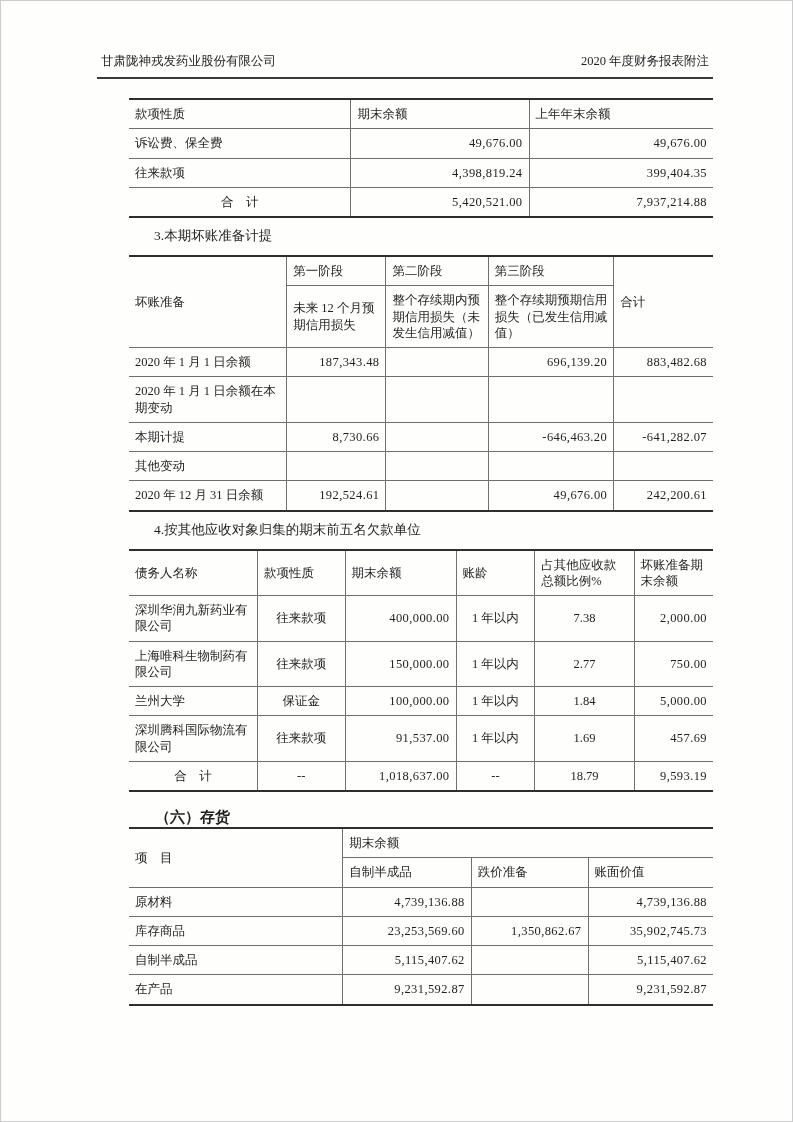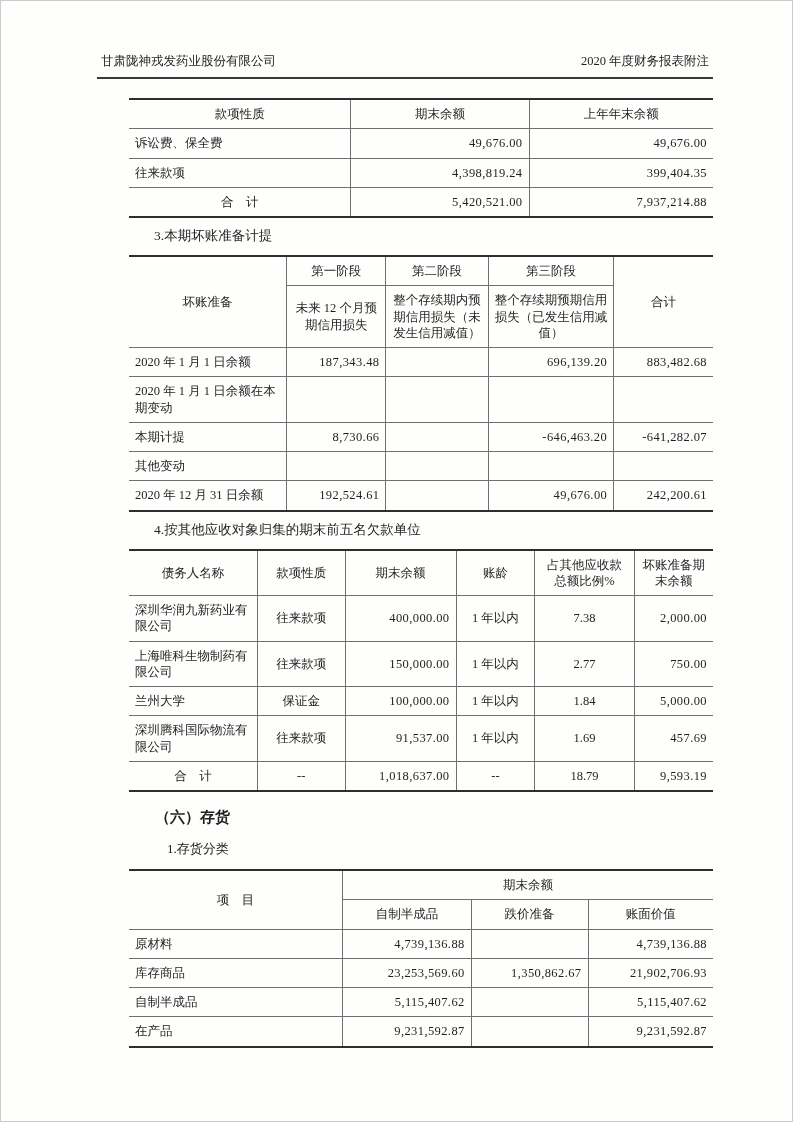--- a/index.html
+++ b/index.html
@@ -23,21 +23,21 @@
     width: 100%; border-collapse: collapse; table-layout: fixed;
     border-top: 2.5px solid #2e2e2e; border-bottom: 2.5px solid #2e2e2e;
   }
   table.t th, table.t td {
     border: 1px solid #707070; font-weight: normal;
     font-size: 12.5px; line-height: 1.3; padding: 6px 6px;
     overflow: hidden; vertical-align: middle;
   }
   table.t tr > *:first-child { border-left: 0; }
   table.t tr > *:last-child { border-right: 0; }
-  table.t th { text-align: center; }
+  table.t th { text-align: left; }
   .left { text-align: left; }
   .center { text-align: center; }
   .num { text-align: right; letter-spacing: 0.4px; white-space: nowrap; }
   .t1 th, .t1 td { font-size: 13px; padding: 7px 8px; }
   .t2 td, .t2 th { padding: 6px 5px; }
   .t3 td, .t3 th { padding: 5px 5px; }
   .t4 th, .t4 td { padding: 7px 8px; }
   .sec { font-size: 13.5px; margin: 9px 0 10px 25px; }
   .sec-bold { font-size: 15px; font-weight: bold; margin: 16px 0 0 26px; }
   .sec-sub { font-size: 13px; margin: 13px 0 11px 38px; }
@@ -208,21 +208,20 @@
           <td class="center">--</td>
           <td class="num">1,018,637.00</td>
           <td class="center">--</td>
           <td class="center">18.79</td>
           <td class="num">9,593.19</td>
         </tr>
       </tbody>
     </table>
 
     <p class="sec-bold">（六）存货</p>
-    <p class="sec-sub">1.存货分类</p>
 
     <table class="t t4">
       <colgroup>
           <col style="width:36.6%">
           <col style="width:22%">
           <col style="width:20%">
           <col style="width:21.4%">
         </colgroup>
       <thead>
         <tr>
@@ -239,21 +238,21 @@
         <tr>
           <td class="left">原材料</td>
           <td class="num">4,739,136.88</td>
           <td class="num"></td>
           <td class="num">4,739,136.88</td>
         </tr>
         <tr>
           <td class="left">库存商品</td>
           <td class="num">23,253,569.60</td>
           <td class="num">1,350,862.67</td>
-          <td class="num">21,902,706.93</td>
+          <td class="num">35,902,745.73</td>
         </tr>
         <tr>
           <td class="left">自制半成品</td>
           <td class="num">5,115,407.62</td>
           <td class="num"></td>
           <td class="num">5,115,407.62</td>
         </tr>
         <tr>
           <td class="left">在产品</td>
           <td class="num">9,231,592.87</td>

